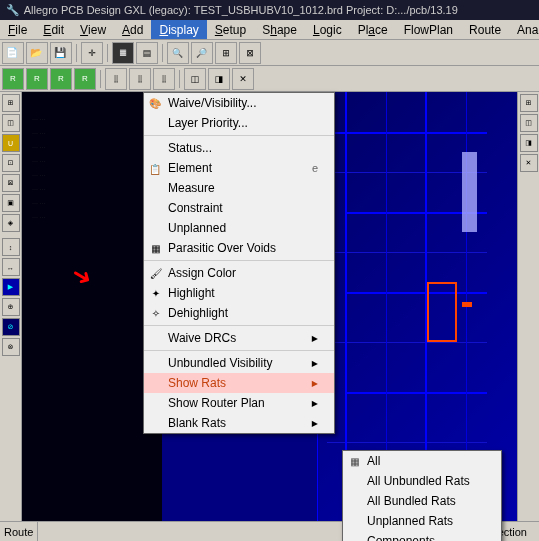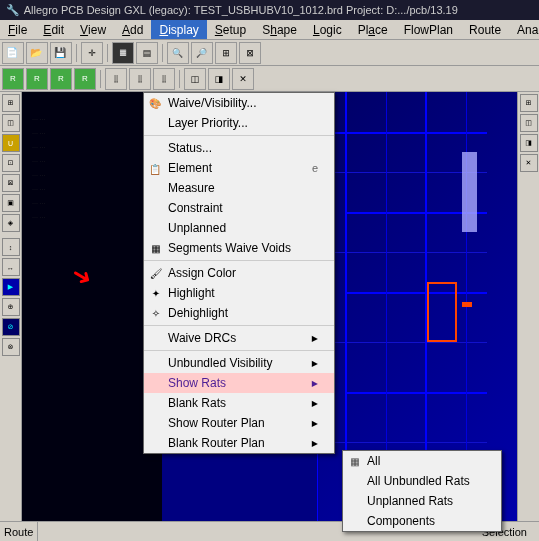--- a/index.html
+++ b/index.html
@@ -168,21 +168,21 @@
       display: flex;
       align-items: center;
       justify-content: space-between;
       white-space: nowrap;
       color: #000;
       font-size: 12px;
       position: relative;
     }
     .menu-row.highlighted {
       background: #ffcccc;
-      color: #4c1d95;
+      color: #c2410c;
     }
     .menu-row.has-sub::after {
       content: '▶';
       font-size: 8px;
       margin-left: 8px;
     }
     .menu-sep {
       height: 1px;
       background: #ccc;
       margin: 2px 0;
@@ -354,21 +354,21 @@
       <span>Measure</span>
     </div>
     <div class="menu-row">
       <span>Constraint</span>
     </div>
     <div class="menu-row">
       <span>Unplanned</span>
     </div>
     <div class="menu-row">
       <span class="menu-icon">▦</span>
-      <span>Segments Waive Voids</span>
+      <span>Parasitic Over Voids</span>
     </div>
     <div class="menu-sep"></div>
     <div class="menu-row">
       <span class="menu-icon">🖌</span>
       <span>Assign Color</span>
     </div>
     <div class="menu-row">
       <span class="menu-icon">✦</span>
       <span>Highlight</span>
     </div>
@@ -381,37 +381,37 @@
       <span>Waive DRCs</span>
     </div>
     <div class="menu-sep"></div>
     <div class="menu-row has-sub">
       <span>Unbundled Visibility</span>
     </div>
     <div class="menu-row has-sub highlighted">
       <span>Show Rats</span>
     </div>
     <div class="menu-row has-sub">
+      <span>Show Router Plan</span>
+    </div>
+    <div class="menu-row has-sub">
       <span>Blank Rats</span>
-    </div>
-    <div class="menu-row has-sub">
-      <span>Show Router Plan</span>
-    </div>
-    <div class="menu-row has-sub">
-      <span>Blank Router Plan</span>
     </div>
   </div>
 
   <div id="submenu-show-rats" class="dropdown-menu">
     <div class="menu-row">
       <span class="menu-icon" style="color:#444;">▦</span>
       <span>All</span>
     </div>
     <div class="menu-row">
       <span>All Unbundled Rats</span>
+    </div>
+    <div class="menu-row">
+      <span>All Bundled Rats</span>
     </div>
     <div class="menu-row">
       <span>Unplanned Rats</span>
     </div>
     <div class="menu-row">
       <span>Components</span>
     </div>
 
   </div>
 

